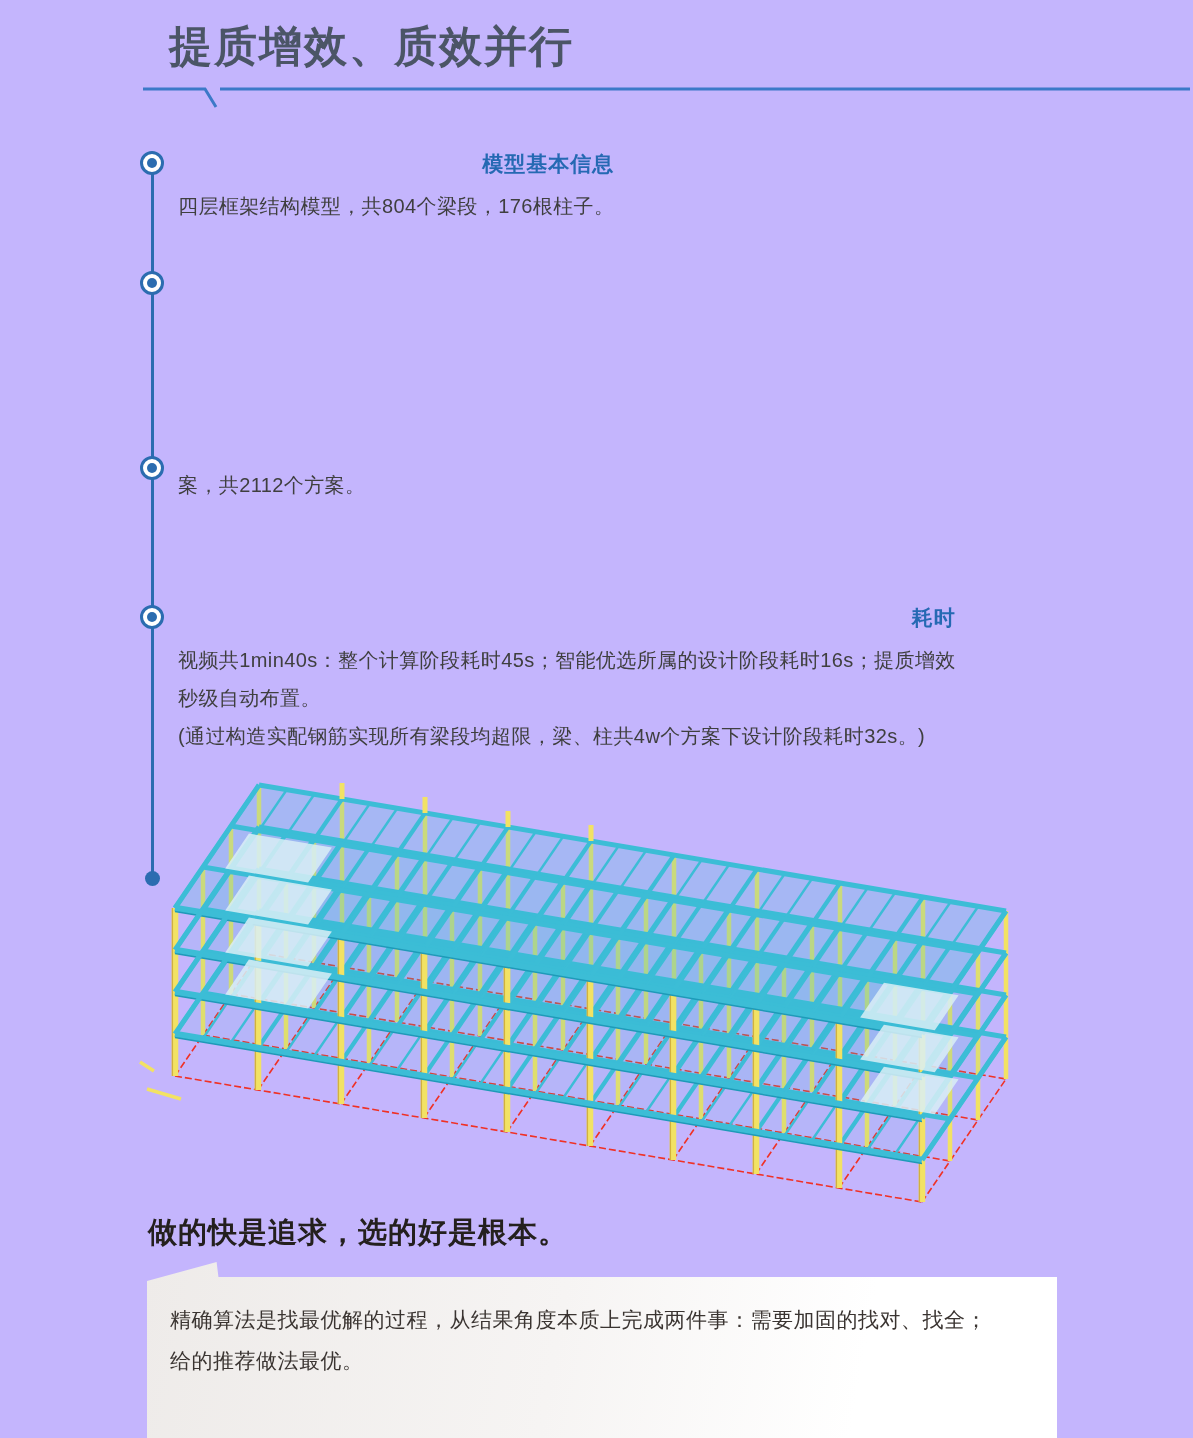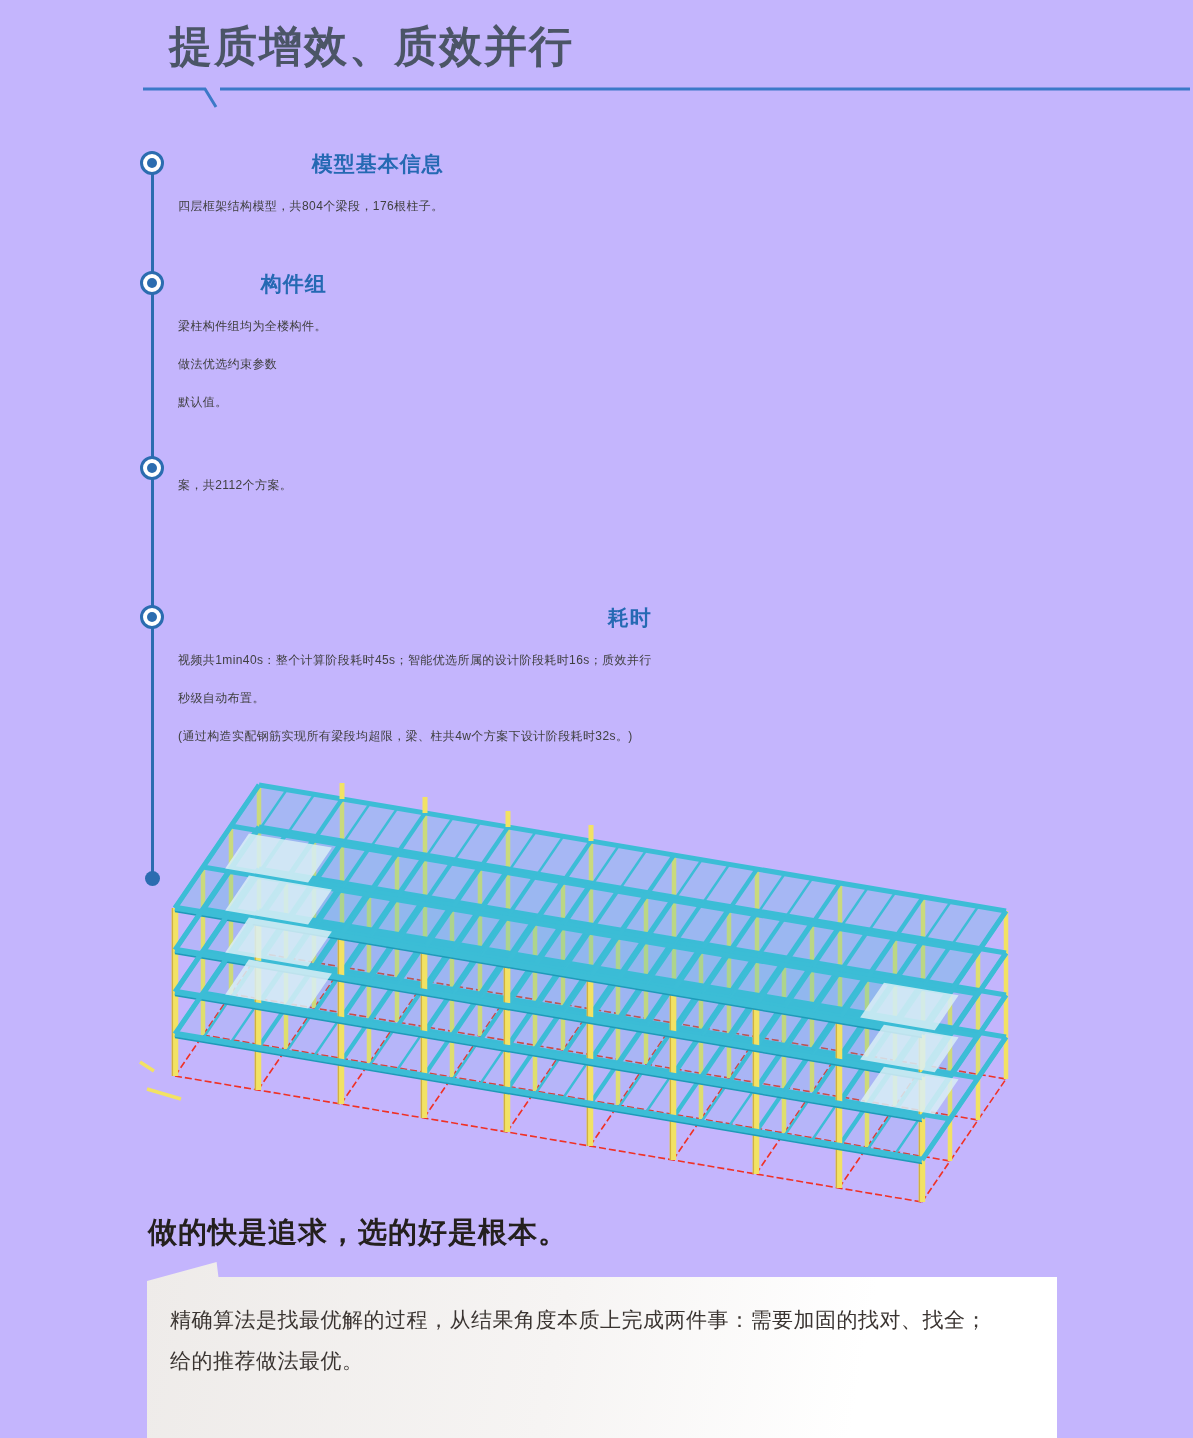--- a/index.html
+++ b/index.html
@@ -15,21 +15,21 @@
 
   .timeline-line{position:absolute;left:151px;top:164px;width:3px;height:714px;background:var(--accent,#2b6cb0);}
   .ring{position:absolute;left:140px;width:18px;height:18px;border:3.5px solid var(--accent,#2b6cb0);
         border-radius:50%;background:#ffffff;display:flex;align-items:center;justify-content:center;}
   .ring i{width:10px;height:10px;border-radius:50%;background:var(--accent,#2b6cb0);}
   .end-dot{position:absolute;left:145px;top:871px;width:15px;height:15px;border-radius:50%;background:var(--accent,#2b6cb0);}
 
   .sec{position:absolute;left:178px;}
   .sec h2{margin:0;font-size:21px;line-height:26px;font-weight:700;color:var(--heading,#2569b3);letter-spacing:1px;white-space:nowrap;text-align:right;}
   .sec .body{margin-top:10px;}
-  .sec .line{font-size:12px;line-height:38px;color:var(--body,#3f3f3f);letter-spacing:0.4px;white-space:nowrap;}
+  .sec .line{font-size:20px;line-height:38px;color:var(--body,#3f3f3f);letter-spacing:0.4px;white-space:nowrap;}
 
   .headline{position:absolute;left:148px;top:1213px;margin:0;font-size:29px;font-weight:700;
             color:var(--headline,#24201e);letter-spacing:1px;white-space:nowrap;}
   .note{position:absolute;left:147px;top:1262px;width:910px;height:176px;
         background:linear-gradient(100deg,var(--note-bg,#eeebe9) 0%,#f6f4f3 45%,#ffffff 78%);
         clip-path:polygon(0 10.8%,7.65% 0,7.85% 8.5%,100% 8.5%,100% 100%,0 100%);}
   .note .inner{padding:37px 28px 0 23px;}
   .note .nline{font-size:21px;line-height:41px;color:var(--note-text,#3a3431);letter-spacing:0.5px;white-space:nowrap;}
 </style>
 </head>
@@ -293,39 +293,31 @@
     </div>
   <div class="end-dot"></div>
 
   <section class="sec" style="top:151px">
     <h2>模型基本信息</h2>
     <div class="body">
       <div class="line">四层框架结构模型，共804个梁段，176根柱子。</div>
     </div>
   </section>
 
-  <section class="sec" style="top:271px">
-    <h2>构件组</h2>
-    <div class="body">
-      <div class="line">梁柱构件组均为全楼构件。</div>
-      <div class="line">做法优选约束参数</div>
-      <div class="line">默认值。</div>
-    </div>
-  </section>
 
   <section class="sec" style="top:456px">
     <div class="body">
       <div class="line">案，共2112个方案。</div>
     </div>
   </section>
 
   <section class="sec" style="top:605px">
     <h2>耗时</h2>
     <div class="body">
-      <div class="line">视频共1min40s：整个计算阶段耗时45s；智能优选所属的设计阶段耗时16s；质效并行</div>
+      <div class="line">视频共1min40s：整个计算阶段耗时45s；智能优选所属的设计阶段耗时16s；提质增效</div>
       <div class="line">秒级自动布置。</div>
       <div class="line">(通过构造实配钢筋实现所有梁段均超限，梁、柱共4w个方案下设计阶段耗时32s。)</div>
     </div>
   </section>
 
   <div class="headline">做的快是追求，选的好是根本。</div>
 
   <div class="note">
     <div class="inner">
       <div class="nline">精确算法是找最优解的过程，从结果角度本质上完成两件事：需要加固的找对、找全；</div>

